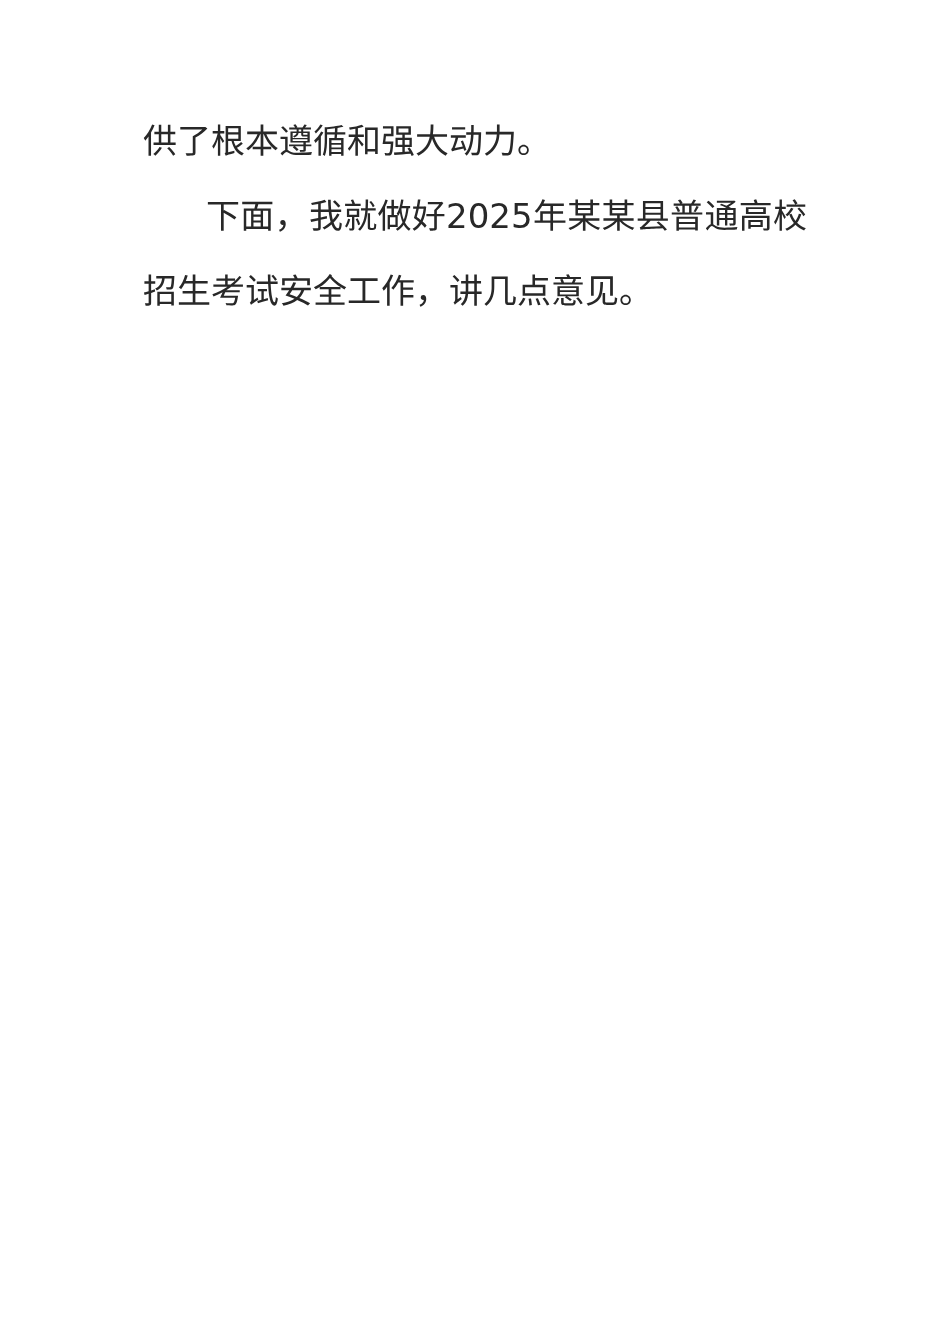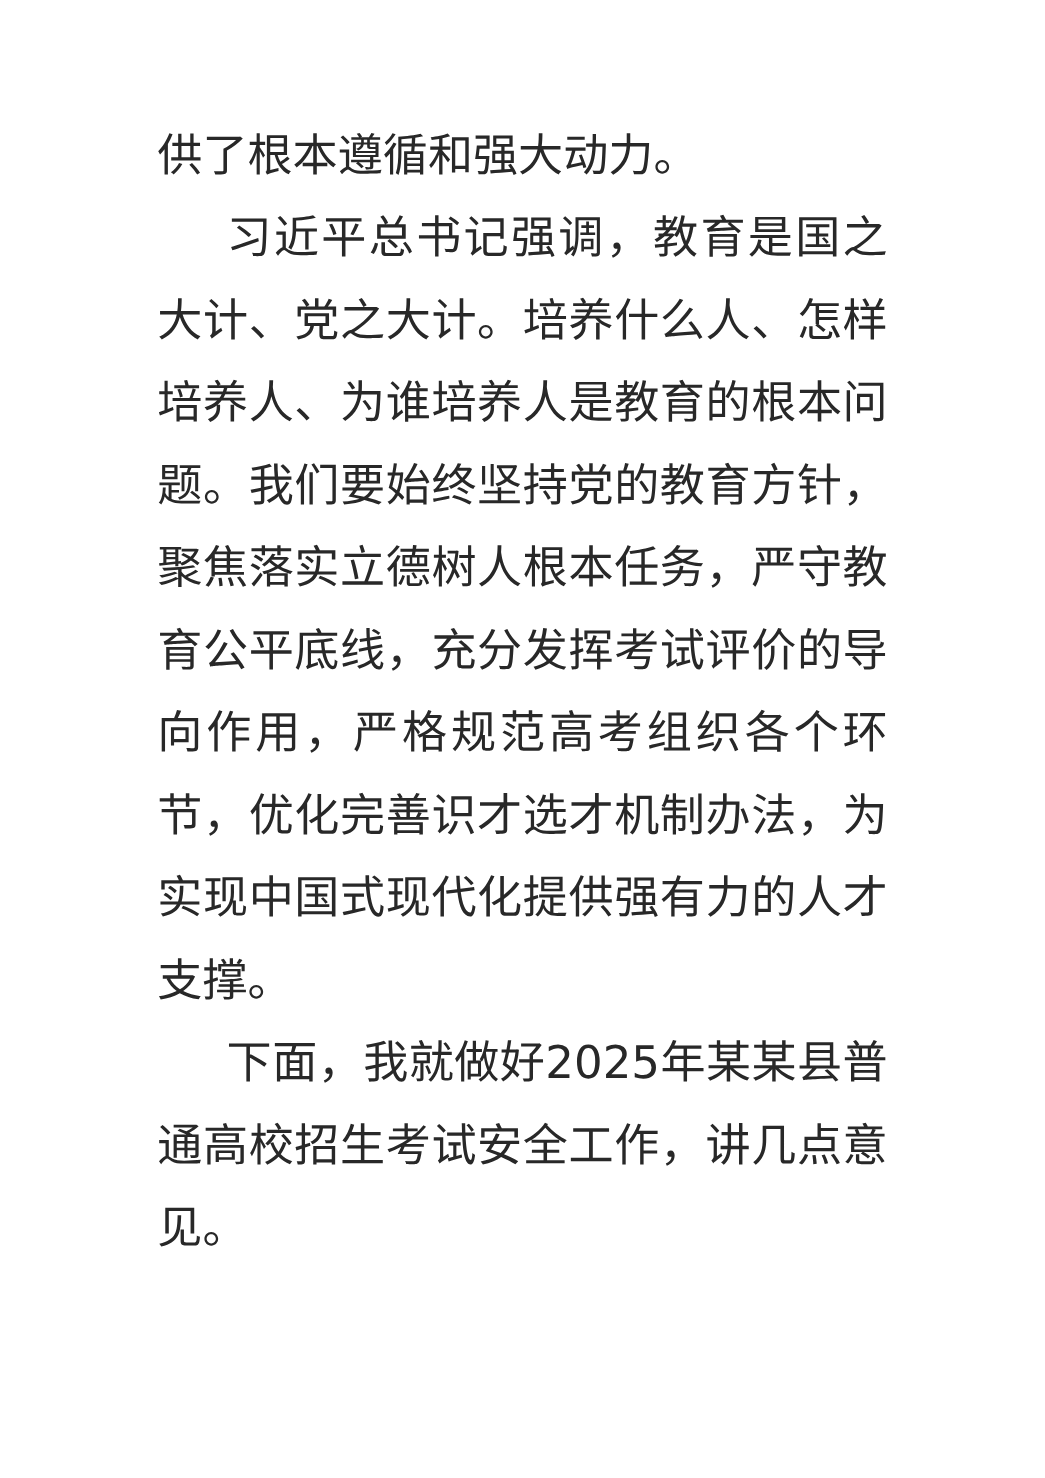--- a/index.html
+++ b/index.html
@@ -24,21 +24,21 @@
   .text-column {
     position: absolute;
     left: 143px;
     top: 104px;
     width: 664px;
   }
 
   .para {
     margin: 0;
     padding: 0;
-    font-size: 41px;
+    font-size: 34px;
     line-height: 75px;
     color: #2b2b2b;
     text-align: justify;
     text-justify: inter-character;
     text-align-last: left;
     letter-spacing: 0px;
     font-weight: 400;
     -webkit-font-smoothing: antialiased;
     text-rendering: optimizeLegibility;
   }
@@ -58,19 +58,18 @@
   }
 </style>
 </head>
 <body>
 
 <div class="page">
   <div class="text-column">
 
     <p class="para cont">供了根本遵循和强大动力。</p>
 
-    <p class="para indent">习近平总书记强调，教育是国之大计、党之大计。培养什么人、怎样培养人、为谁培养人是教育的根本问题。我们要始终坚持党的教育方针，聚焦落实立德树人根本任务，严守教育公平底线，充分发挥考试评价的导向作用，严格规范高考组织各个环节，优化完善识才选才机制办法，为实现中国式现代化提供强有力的人才支撑。</p>
 
 
     <p class="para indent">下面，我就做好2025年某某县普通高校招生考试安全工作，讲几点意见。</p>
 
   </div>
 </div>
 
 </body></html>

